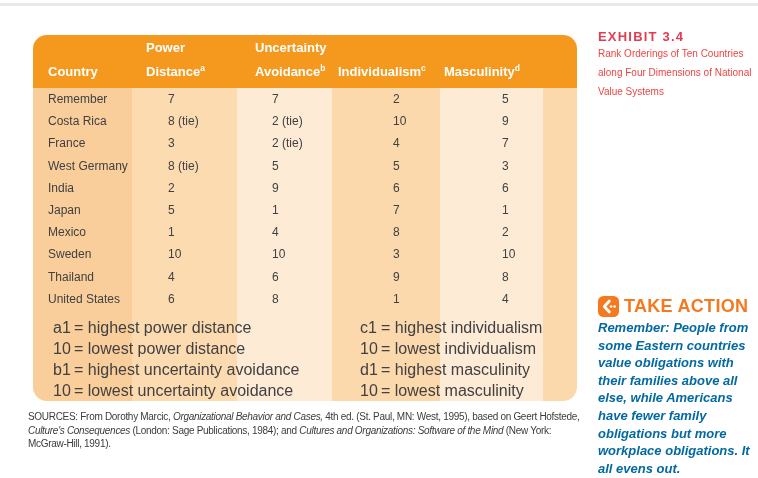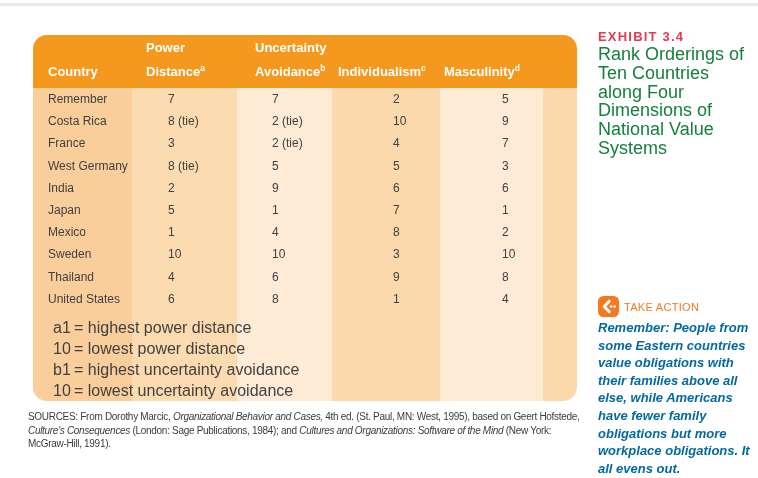--- a/index.html
+++ b/index.html
@@ -57,25 +57,25 @@
   .sources .it { font-style:italic; }
 
   
   .sidebar { position:absolute; left:598px; top:0; width:160px; height:478px; }
   .exhibit-label {
     position:absolute; top:29px; left:0; color:#e23c53; font-weight:bold;
     font-size:13px; letter-spacing:1.2px; white-space:nowrap;
   }
   .exhibit-title {
     position:absolute; top:45px; left:0; width:158px;
-    font-size:18px; line-height:18.8px; color:#15803d;
+    font-size:10px; line-height:18.8px; color:#ef4444;
   }
   .take-action-head { position:absolute; top:296px; left:0; white-space:nowrap; }
   .ta-icon { display:inline-block; width:21px; height:21px; vertical-align:middle; }
-  .ta-label { display:inline-block; vertical-align:middle; margin-left:5px; color:#f4791f; font-weight:normal; font-size:11px; letter-spacing:0.3px; }
+  .ta-label { display:inline-block; vertical-align:middle; margin-left:5px; color:#f4791f; font-weight:bold; font-size:18px; letter-spacing:0.3px; }
   .take-action-text {
     position:absolute; top:319px; left:0; width:160px;
     font-size:13px; font-weight:bold; font-style:italic;
     line-height:17.6px; color:#0369a1;
   }
 </style>
 </head>
 <body>
 
 <div class="page">
@@ -176,20 +176,26 @@
         <span class="cell c4">4</span>
       </div>
     </div>
 
     <div class="footnotes">
       <div class="fn-col fn-col-left">
         <div class="fn-line"><span class="fn-key">a1</span><span class="fn-text">= highest power distance</span></div>
         <div class="fn-line"><span class="fn-key">10</span><span class="fn-text">= lowest power distance</span></div>
         <div class="fn-line"><span class="fn-key">b1</span><span class="fn-text">= highest uncertainty avoidance</span></div>
         <div class="fn-line"><span class="fn-key">10</span><span class="fn-text">= lowest uncertainty avoidance</span></div>
+      </div>
+      <div class="fn-col fn-col-right">
+        <div class="fn-line"><span class="fn-key">c1</span><span class="fn-text">= highest individualism</span></div>
+        <div class="fn-line"><span class="fn-key">10</span><span class="fn-text">= lowest individualism</span></div>
+        <div class="fn-line"><span class="fn-key">d1</span><span class="fn-text">= highest masculinity</span></div>
+        <div class="fn-line"><span class="fn-key">10</span><span class="fn-text">= lowest masculinity</span></div>
       </div>
     </div>
   </div>
 
   <p class="sources"><span>SOURCES: From Dorothy Marcic, </span><span class="it">Organizational Behavior and Cases,</span><span> 4th ed. (St. Paul, MN: West, 1995), based on Geert Hofstede, </span><span class="it">Culture's Consequences</span><span> (London: Sage Publications, 1984); and </span><span class="it">Cultures and Organizations: Software of the Mind</span><span> (New York: McGraw-Hill, 1991).</span></p>
 
   <aside class="sidebar">
     <div class="exhibit-label">EXHIBIT 3.4</div>
     <div class="exhibit-title">Rank Orderings of Ten Countries along Four Dimensions of National Value Systems</div>
 

